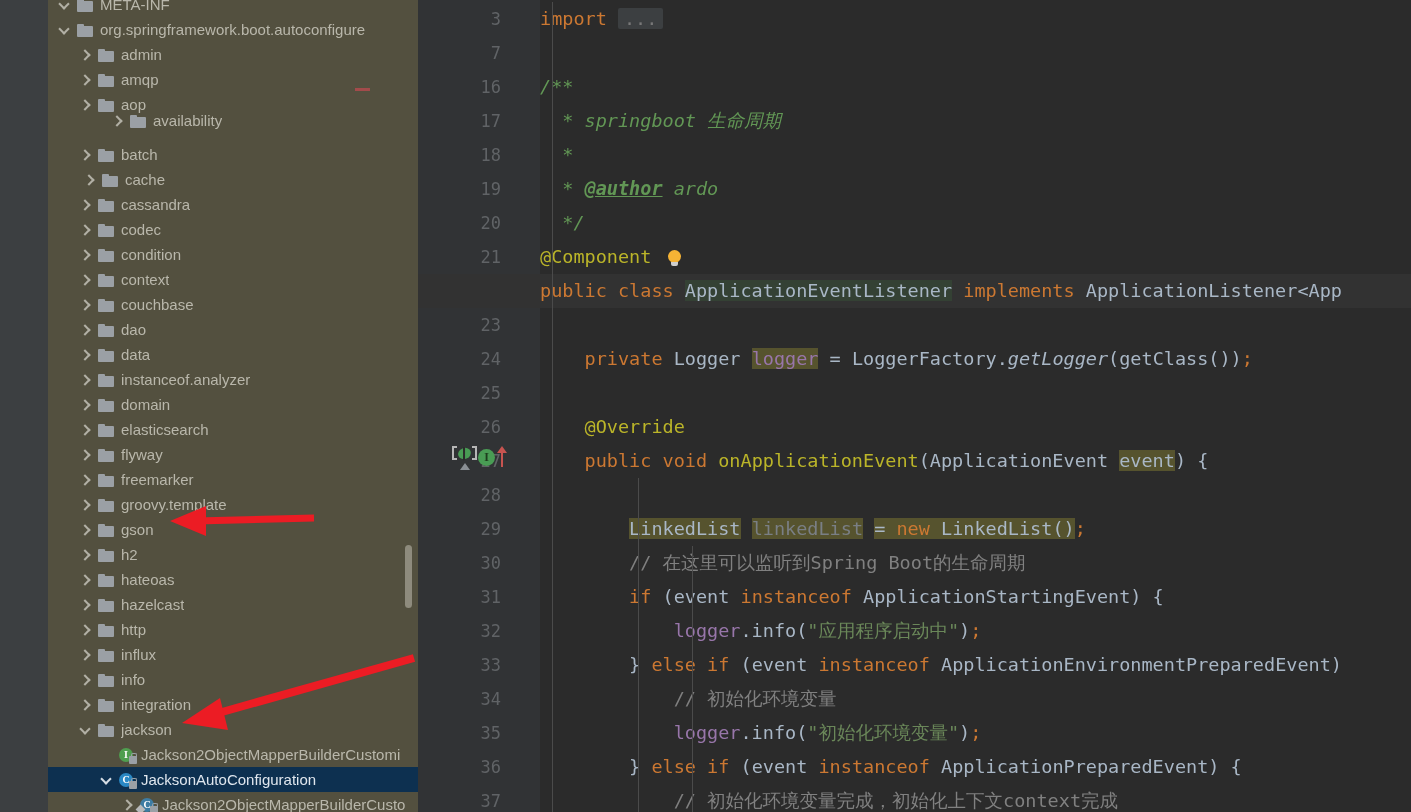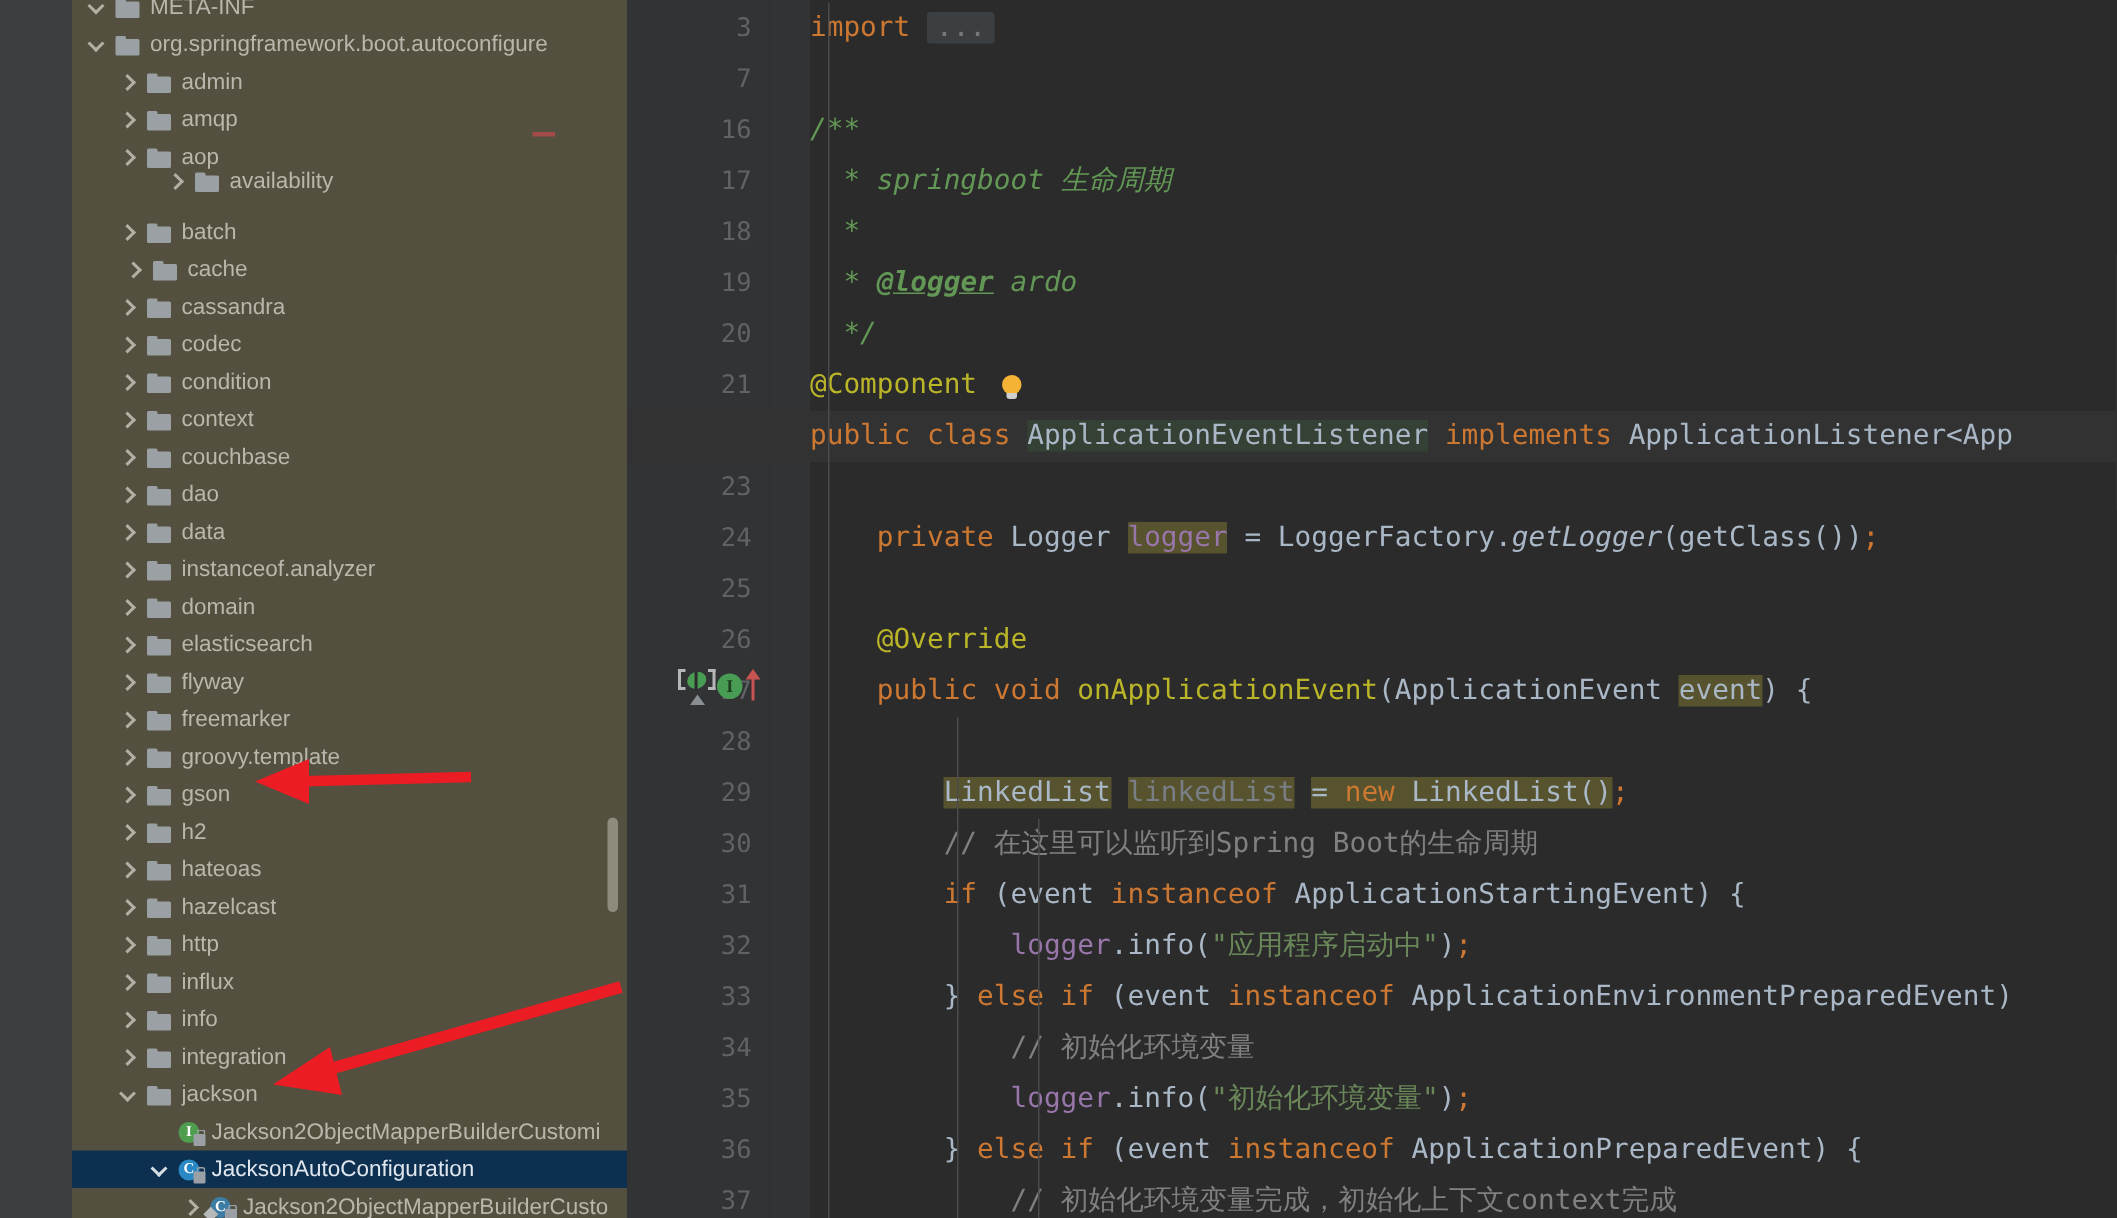--- a/index.html
+++ b/index.html
@@ -712,21 +712,21 @@
         </div>
         <div class="fold-line" style="top: 8px; height: 230px;"></div>
         <div class="fold-line" style="top: 450px; height: 370px;"></div>
       </div>
     <div id="code-surface">
         <div class="codeline" style="top: 2px;"><span class="t-kw">import </span><span class="fold-ph">...</span></div>
         <div class="codeline" style="top: 36px;"></div>
         <div class="codeline" style="top: 70px;"><span class="t-doc">/**</span></div>
         <div class="codeline" style="top: 104px;"><span class="t-doc">  * springboot 生命周期</span></div>
         <div class="codeline" style="top: 138px;"><span class="t-doc">  *</span></div>
-        <div class="codeline" style="top: 172px;"><span class="t-doc">  * </span><span class="t-doctag">@logger</span><span class="t-doc"> ardo</span></div>
+        <div class="codeline" style="top: 172px;"><span class="t-doc">  * </span><span class="t-doctag">@author</span><span class="t-doc"> ardo</span></div>
         <div class="codeline" style="top: 206px;"><span class="t-doc">  */</span></div>
         <div class="codeline" style="top: 240px;"><span class="t-ann">@Component</span></div>
         <div class="codeline hl-row" style="top: 274px;"><span class="t-kw">public class </span><span class="t-plain mark-green">ApplicationEventListener</span><span class="t-plain"> </span><span class="t-kw">implements</span><span class="t-plain"> ApplicationListener&lt;App</span></div>
         <div class="codeline" style="top: 308px;"></div>
         <div class="codeline" style="top: 342px;"><span class="t-plain">    </span><span class="t-kw">private</span><span class="t-plain"> Logger </span><span class="t-fld mark-olive">logger</span><span class="t-plain"> = LoggerFactory.</span><span class="t-static">getLogger</span><span class="t-plain">(getClass())</span><span class="t-sem">;</span></div>
         <div class="codeline" style="top: 376px;"></div>
         <div class="codeline" style="top: 444px;"><span class="t-plain">    </span><span class="t-kw">public void </span><span class="t-ann">onApplicationEvent</span><span class="t-plain">(ApplicationEvent </span><span class="t-plain mark-olive">event</span><span class="t-plain">) {</span></div>
         <div class="codeline" style="top: 410px;"><span class="t-ann">    @Override</span></div>
         <div class="codeline" style="top: 478px;"></div>
         <div class="codeline" style="top: 512px;"><span class="t-plain">        </span><span class="t-plain mark-olive">LinkedList</span><span class="t-plain"> </span><span class="mark-olive mark-dim">linkedList</span><span class="t-plain"> </span><span class="t-plain mark-olive">= </span><span class="t-kw mark-olive">new</span><span class="t-plain mark-olive"> LinkedList()</span><span class="t-sem">;</span></div>

